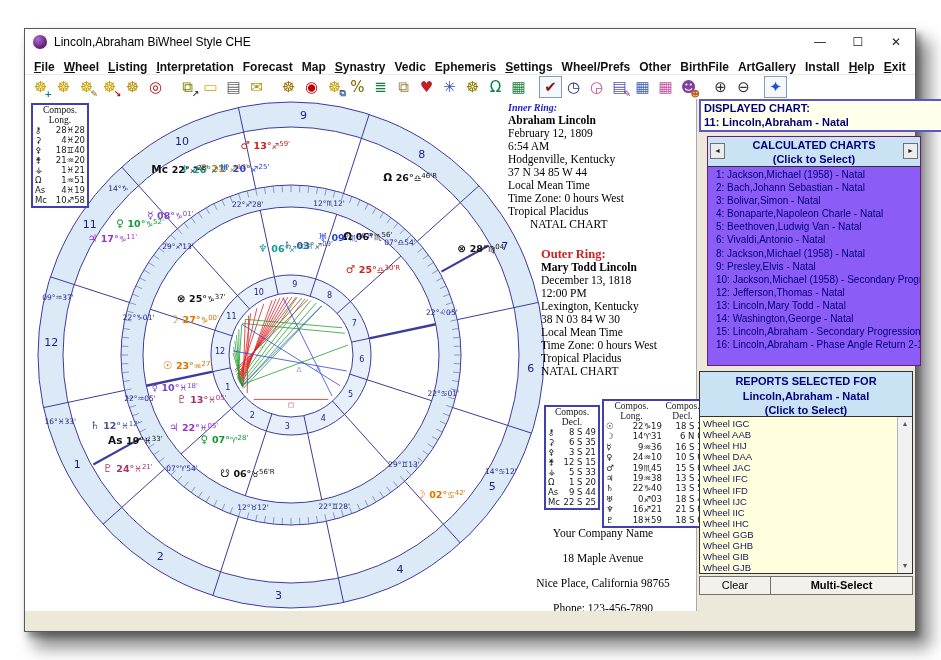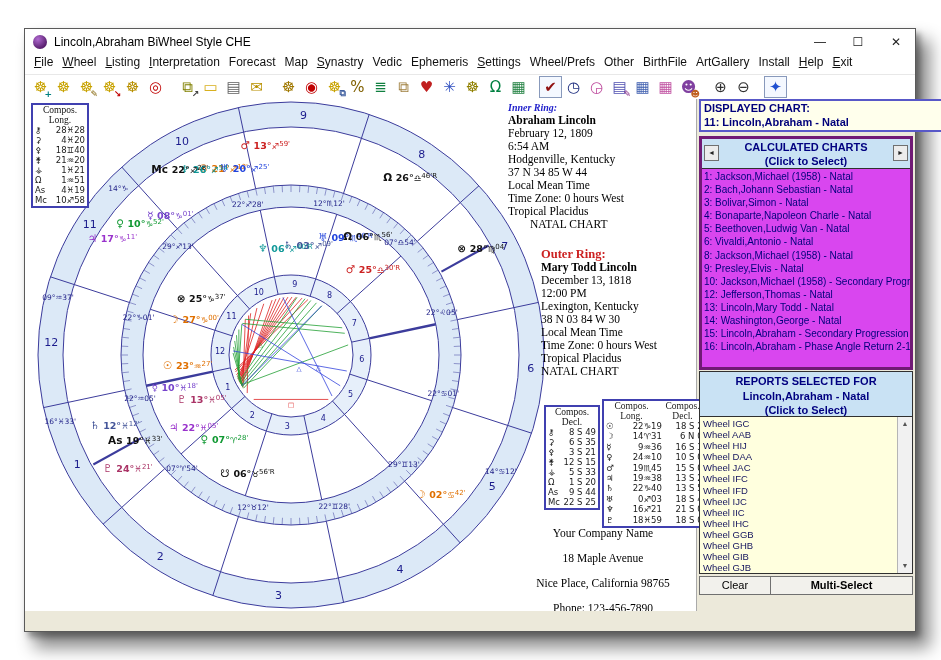--- a/index.html
+++ b/index.html
@@ -12,22 +12,22 @@
   .titlebar { height:26px; display:flex; align-items:center; background:#fff;
     font-size:12px; color:#000; }
   .app-icon { width:14px; height:14px; border-radius:50%; margin:0 7px 0 8px;
     background:radial-gradient(circle at 35% 30%, #b06ad0, #5a2070 70%); }
   .title-left { white-space:nowrap; }
   .title-right { position:absolute; left:547px; white-space:nowrap; }
   .tb-controls { margin-left:auto; display:flex; height:100%; }
   .tb-btn { width:38px; height:100%; display:flex; align-items:center; justify-content:center;
     font-size:12px; color:#222; }
   
-  .menubar { height:20px; display:flex; align-items:flex-start; gap:9px; padding-left:9px;
-    font-size:12px; color:#111; border-bottom:1px solid #e8e8e8; }
+  .menubar { height:20px; display:flex; align-items:flex-end; gap:9px; padding-left:9px;
+    font-size:12px; color:#111; border-bottom:1px solid #e8e8e8;font-weight:bold; }
   .menu-item { white-space:nowrap; }
   .ulf::first-letter { text-decoration:underline; }
   
   .toolbar { height:24px; display:flex; align-items:center; padding-left:4px; }
   .ticon { width:23px; height:22px; position:relative; display:flex; align-items:center;
     justify-content:center; font-size:15px; font-family:"DejaVu Sans",sans-serif; }
   .ticon .ov { position:absolute; right:0; bottom:-1px; font-size:9px; font-weight:bold; }
   .ticon.boxed { border:1px solid #8899bb; background:#f4f8ff; }
   .tsep { width:9px; }
   
@@ -62,30 +62,30 @@
     font-size:9.5px; line-height:9.5px; }
   .mrow { display:flex; font-size:8.5px; line-height:10.4px; }
   .mrow span:nth-child(1){ width:10px; }
   .mrow span:nth-child(2){ width:47px; text-align:right; }
   .mrow span:nth-child(3){ width:47px; text-align:right; }
   
   .rpanel { position:absolute; left:674px; top:0; width:214px; }
   .box-displayed { position:absolute; left:0; top:0; width:252px; height:33px;
     background:#FFFFEC; border:2px solid #5858C8; padding:1px 3px; font-size:11px;
     font-weight:bold; color:#00007B; line-height:13.5px; white-space:nowrap; overflow:hidden; }
-  .box-calc { position:absolute; left:0; top:37px; width:214px; background:#d946ef;
-    border:3px solid #701a75; }
+  .box-calc { position:absolute; left:8px; top:37px; width:214px; background:#8b5cf6;
+    border:1px solid #701a75; }
   .calc-header { height:30px; background:#C9E2F4; border-bottom:1px solid #303030;
     position:relative; text-align:center; color:#000080; font-weight:bold; font-size:11px;
     line-height:14px; padding-top:1px; }
   .arrow-btn { position:absolute; width:15px; height:16px; top:6px; background:#ECECEC;
     border:1px solid #707070; font-size:7px; line-height:14px; text-align:center; color:#222; }
   .arrow-left { left:2px; } .arrow-right { right:2px; }
   .calc-list { height:198px; overflow:hidden; padding-top:1px; }
-  .calc-row { font-size:10px; line-height:13.1px; color:#00007B; padding-left:2px;
+  .calc-row { font-size:10px; line-height:13.1px; color:#00007B; padding-left:8px;
     white-space:nowrap; overflow:hidden; }
   .box-reports { position:absolute; left:0; top:272px; width:214px; }
   .rep-header { background:#C9E2F4; border:1px solid #303030; height:46px; text-align:center;
     color:#000080; font-weight:bold; font-size:11px; line-height:14.5px; padding-top:2px; }
   .rep-body { position:relative; border:1px solid #303030; border-top:none; height:157px;
     background:#FFFFDE; }
   .rep-list { height:100%; overflow:hidden; padding-top:1px; }
   .rep-row { font-size:9.5px; line-height:11.1px; color:#14145E; padding-left:3px; }
   .rep-scroll { position:absolute; right:0; top:0; width:15px; height:100%; background:#F1F1F1;
     border-left:1px solid #b5b5b5; }

